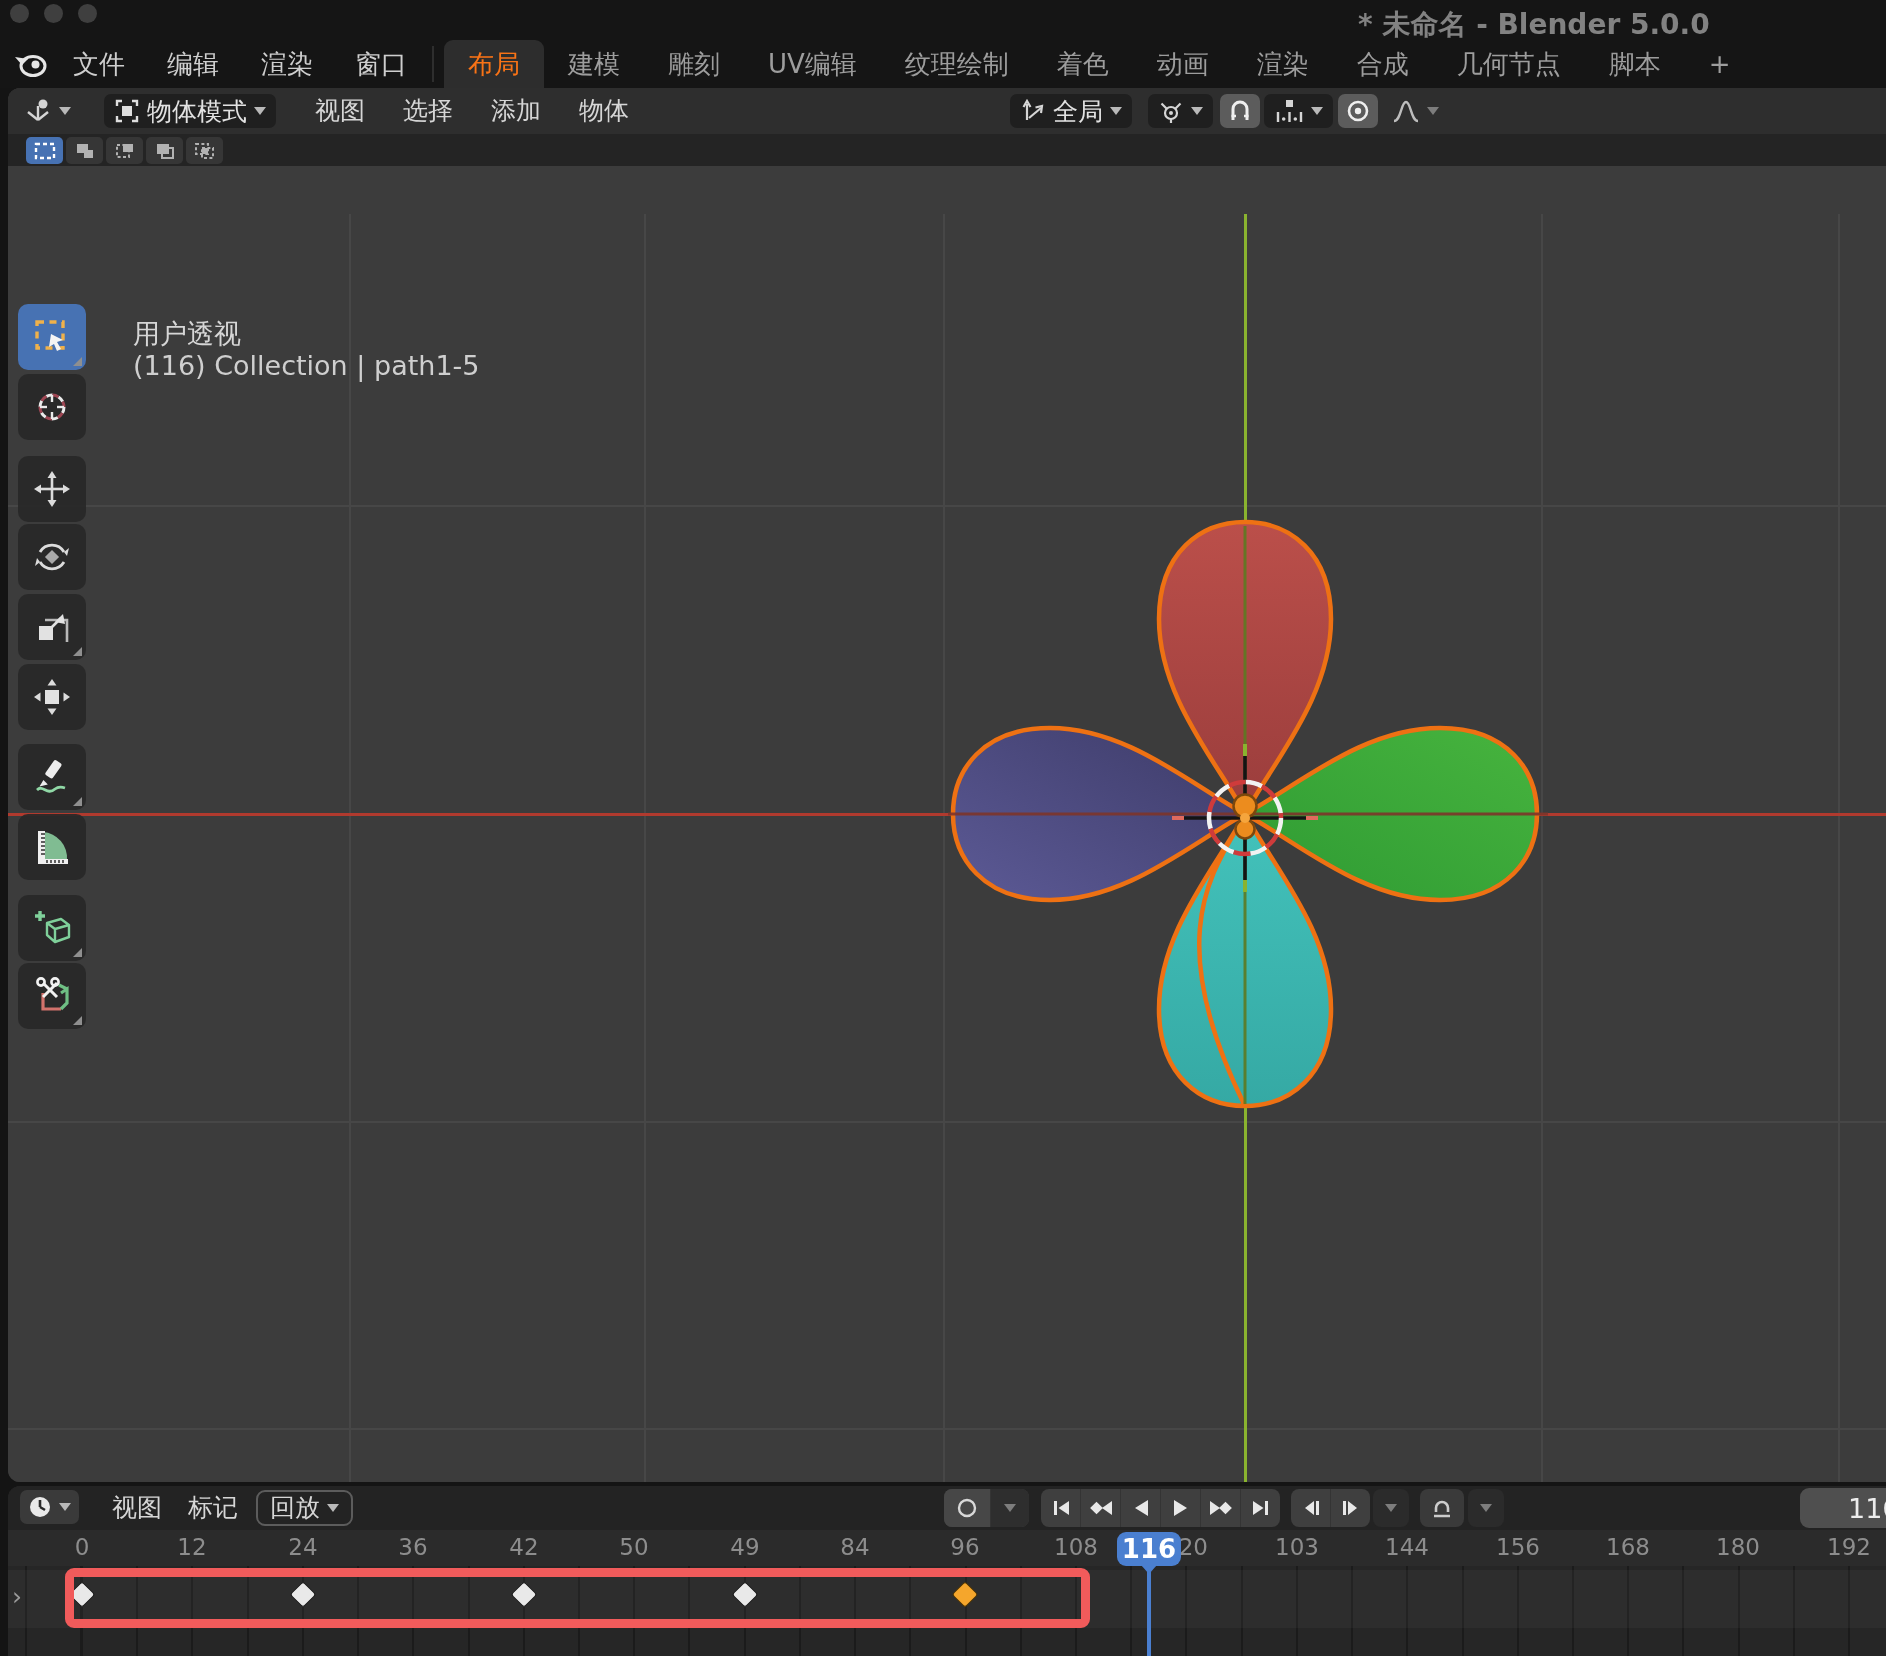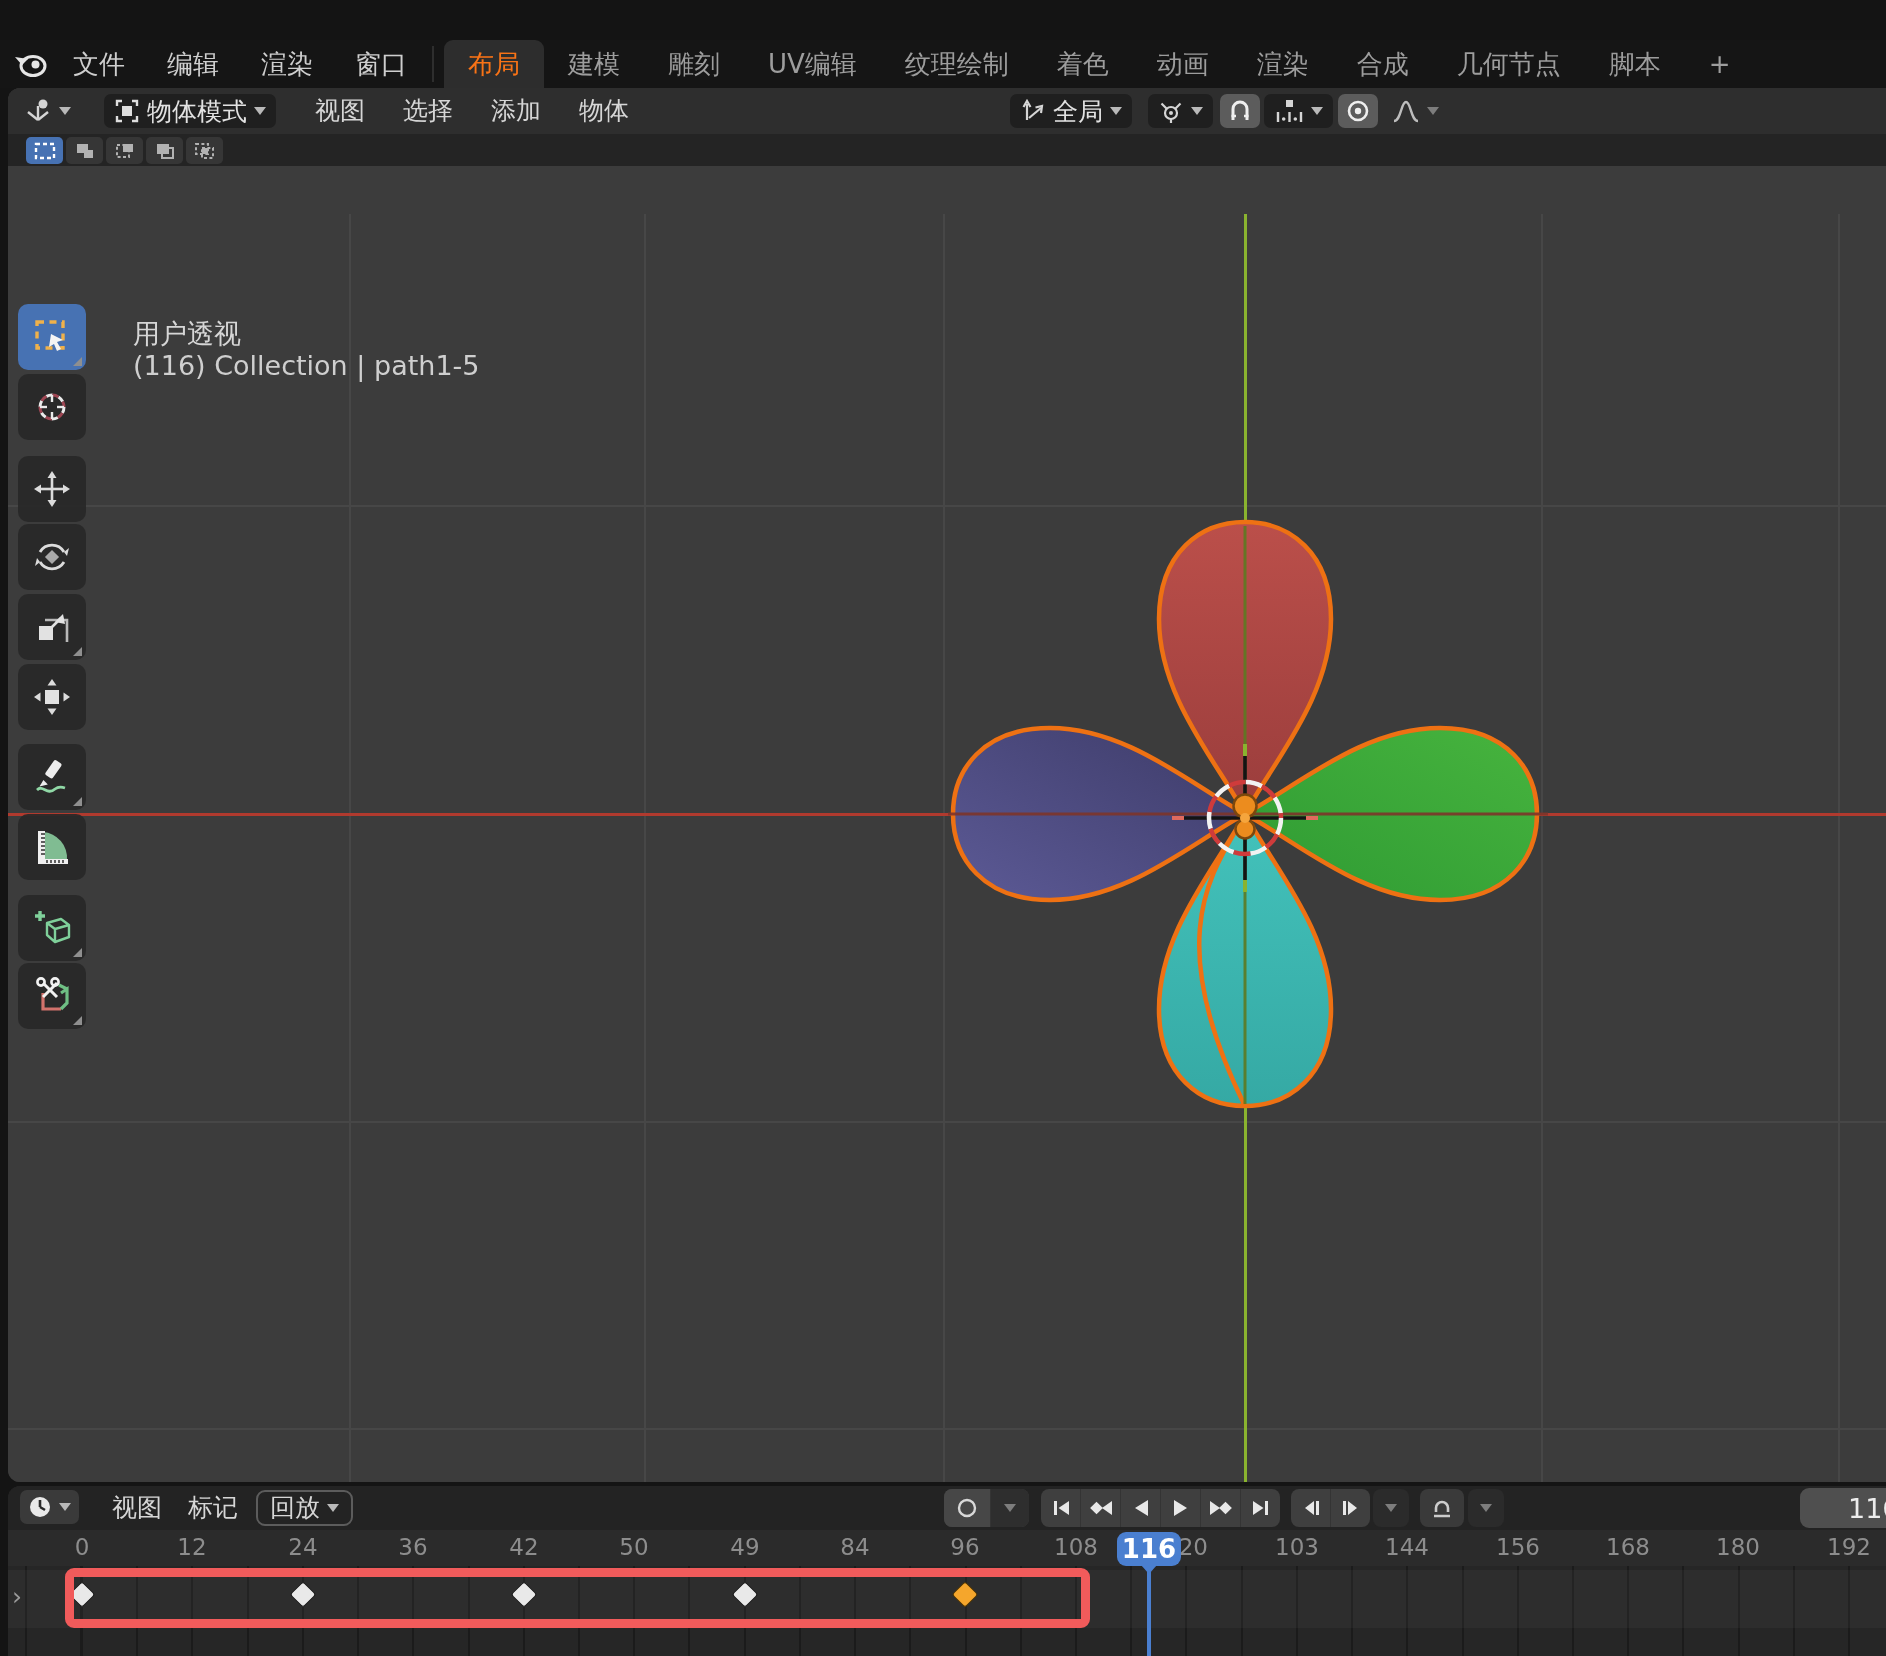--- a/index.html
+++ b/index.html
@@ -76,20 +76,26 @@
   .playhead-line{position:absolute;top:80px;width:4px;height:90px;background:#4a7fd0;z-index:7;}
   .frame-field{position:absolute;right:0;top:2px;width:86px;height:40px;background:#4f4f4f;border-radius:9px 0 0 9px;overflow:hidden;}
   .frame-field span{position:absolute;left:48px;top:5px;font-size:27px;color:#ececec;}
   .track-chevron{position:absolute;left:4px;top:96px;font-size:25px;color:#9a9a9a;}
 </style>
 </head>
 <body>
 
 <div class="stage">
 
+  <div class="titlebar">
+    <div class="tl-light" style="left:10px"></div>
+    <div class="tl-light" style="left:44px"></div>
+    <div class="tl-light" style="left:78px"></div>
+    <div class="win-title">* 未命名 - Blender 5.0.0</div>
+  </div>
 
   <div class="menurow">
     <svg class="logo" width="36" height="30" viewBox="0 0 36 30">
       <ellipse cx="21" cy="17" rx="12" ry="9.5" fill="none" stroke="#e6e6e6" stroke-width="3"></ellipse>
       <circle cx="23.5" cy="15.5" r="4" fill="#e6e6e6"></circle>
       <path d="M3 8 L16 10 L10 16 Z" fill="#e6e6e6"></path>
     </svg>
     <div class="menus">
       <span class="menu-item">文件</span>
       <span class="menu-item">编辑</span>

